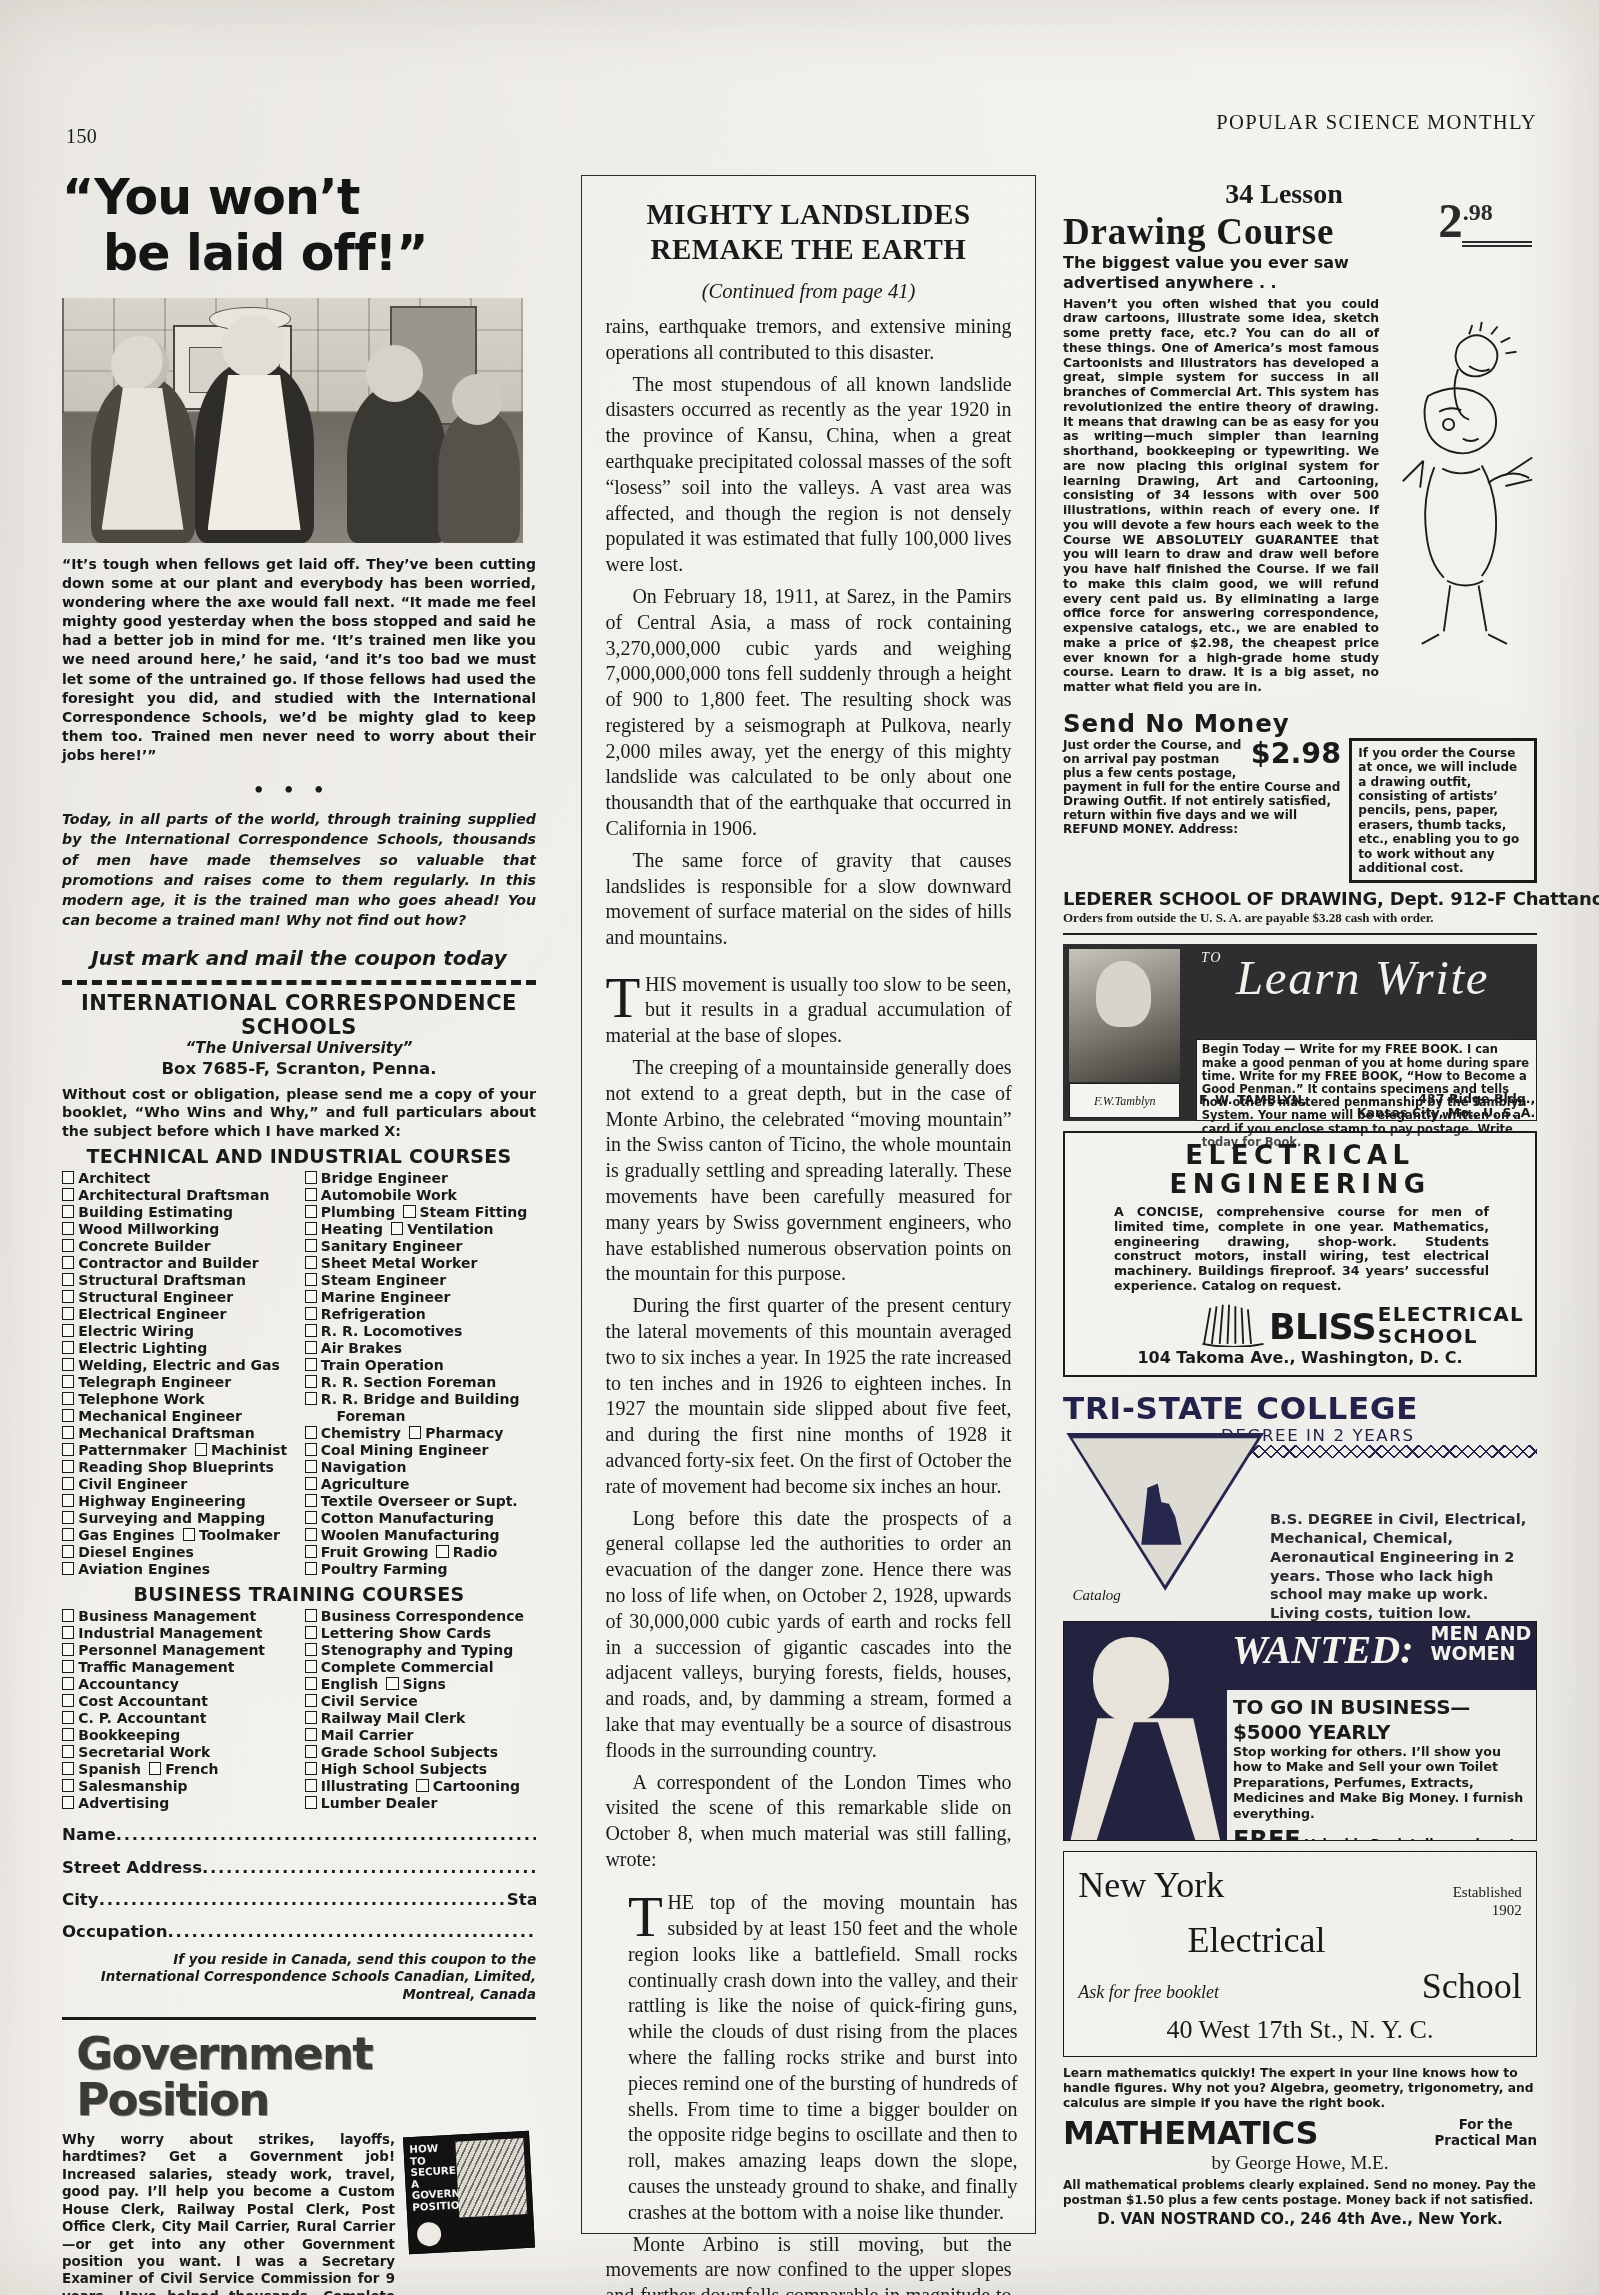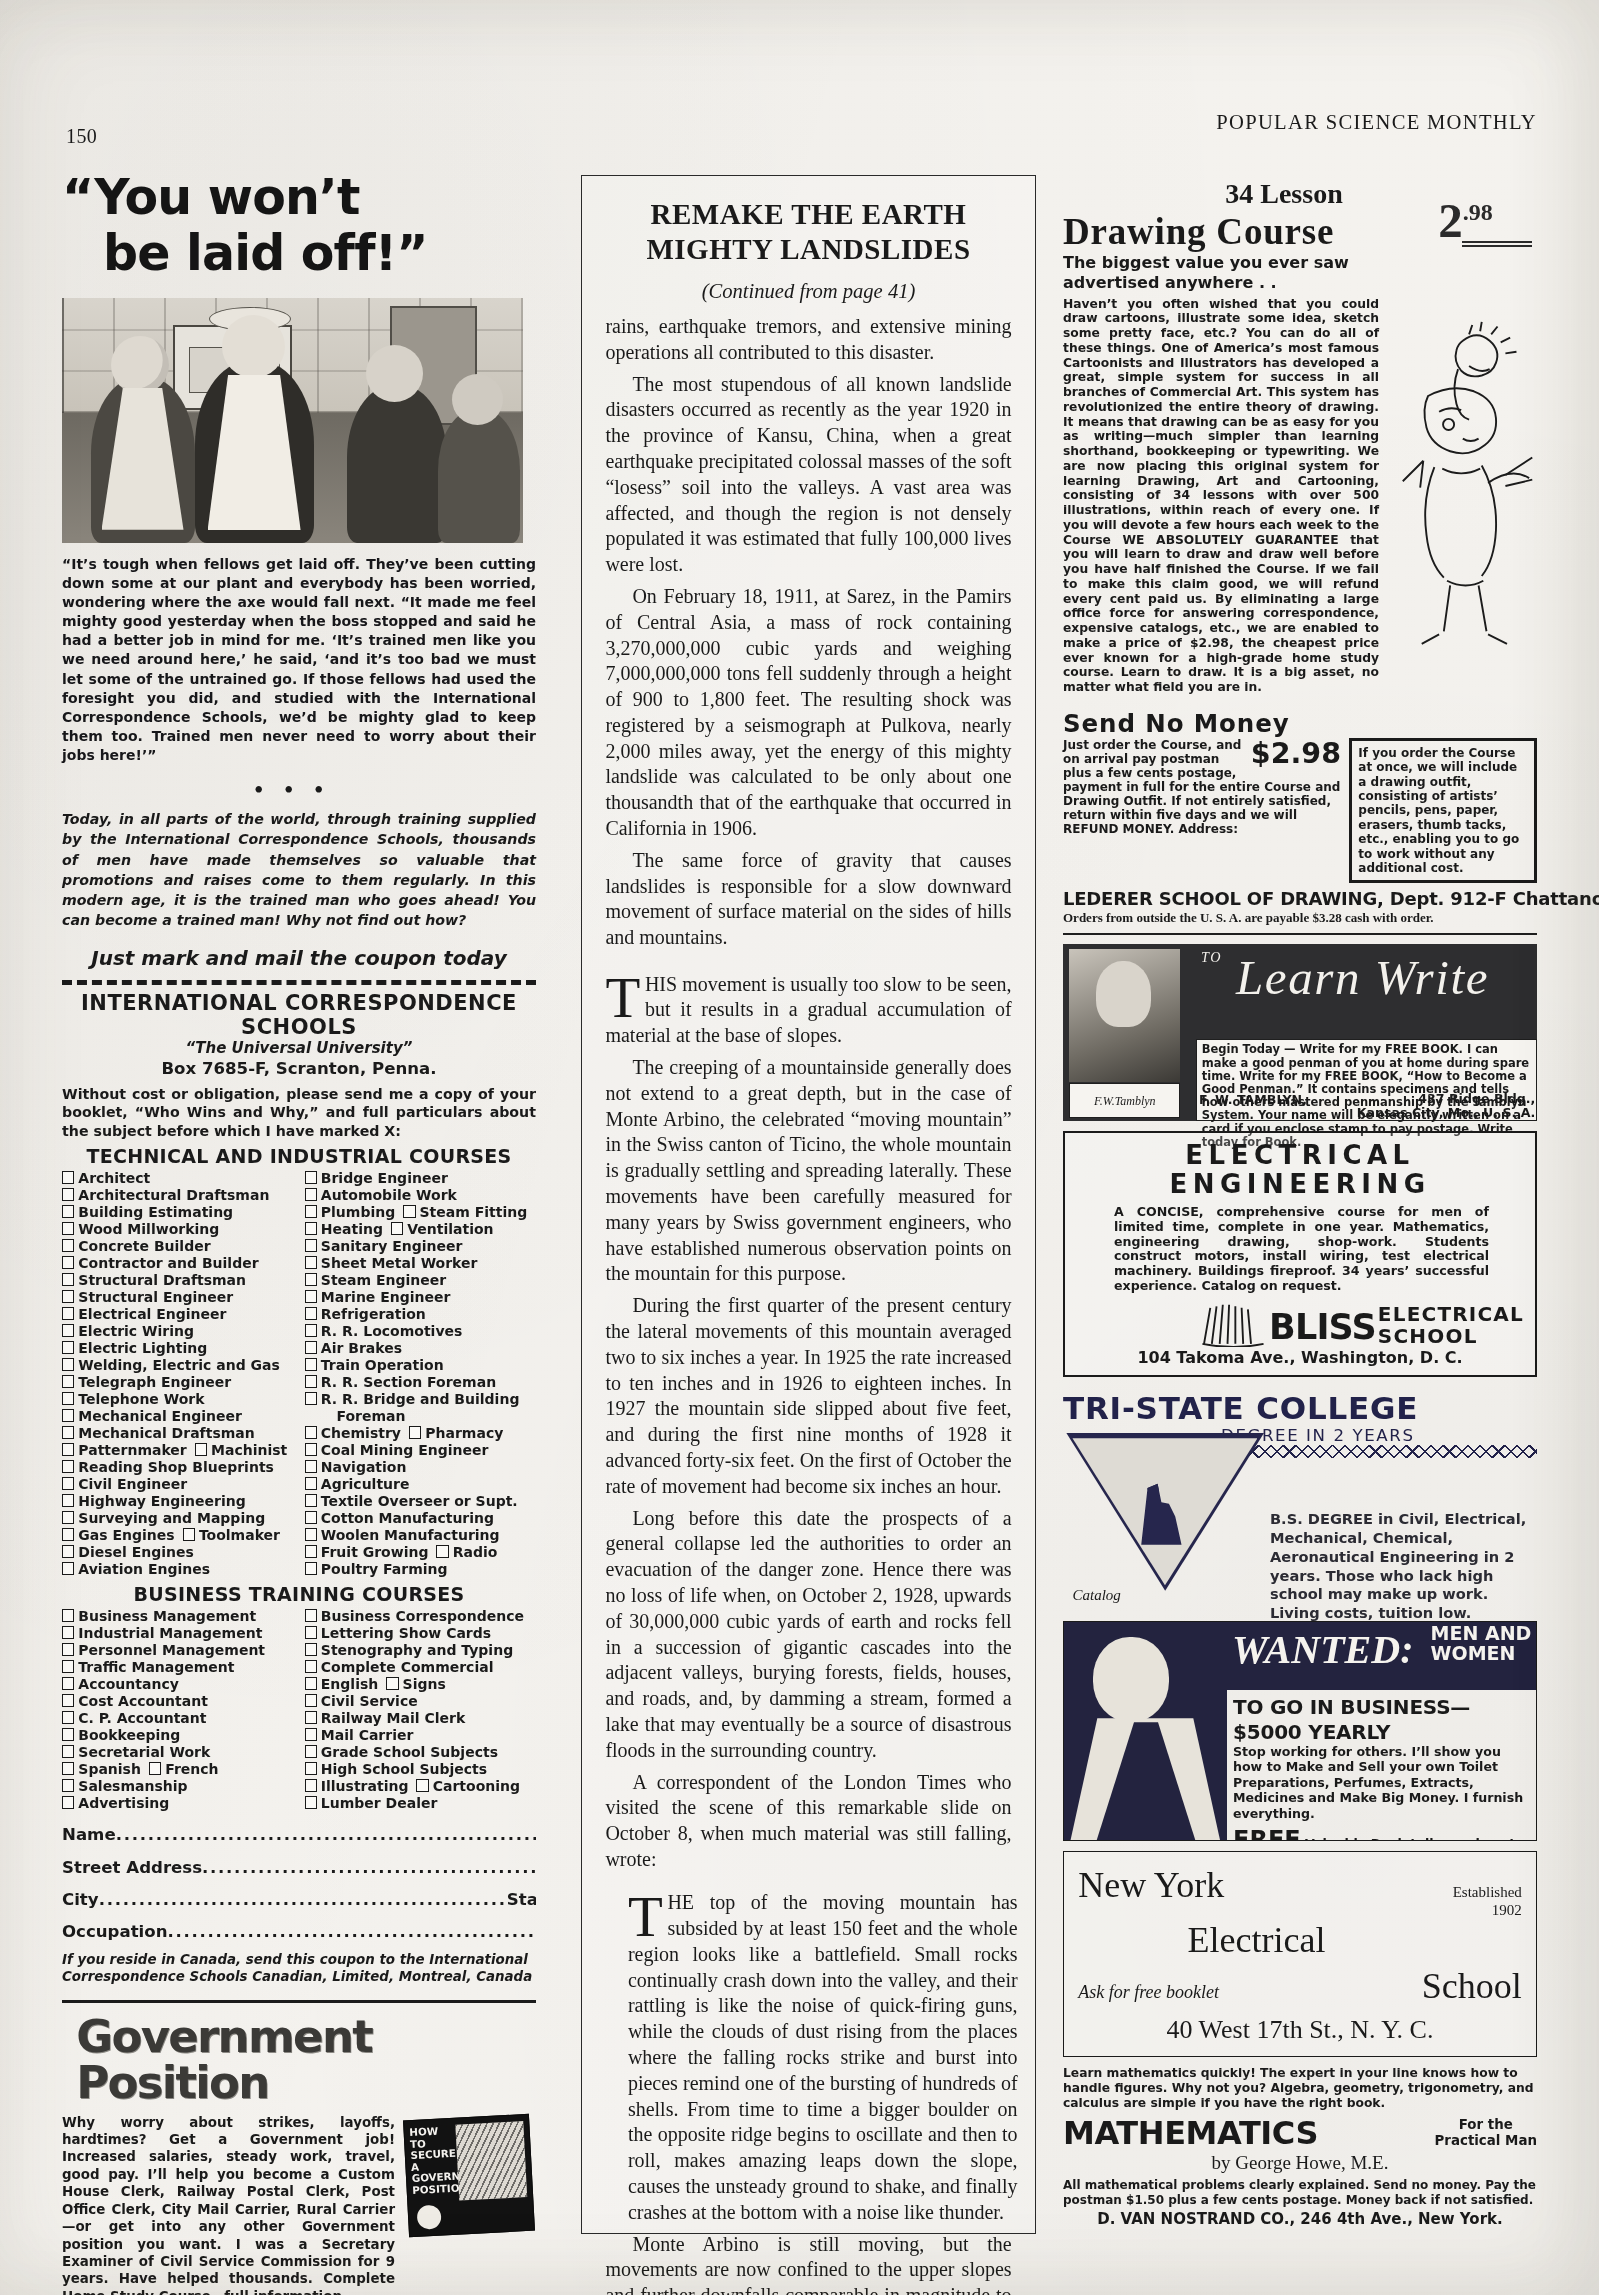--- a/index.html
+++ b/index.html
@@ -101,21 +101,21 @@
         line-height:1.215; white-space:nowrap;}
   .ck:before { content:""; display:inline-block; width:10.3px; height:10.3px; border:1.6px solid #1a1a1a;
         margin-right:4px; vertical-align:-0.8px; background:#fbfaf7;}
   .ck.sub:before{ content:none; }
   .ck .inl:before{ content:""; display:inline-block; width:10.3px; height:10.3px; border:1.6px solid #1a1a1a;
         margin:0 4px 0 8px; vertical-align:-0.8px; background:#fbfaf7;}
   .fline { font-family:"DejaVu Sans",sans-serif; font-weight:bold; font-size:16.6px; margin-top:13.4px;
            white-space:nowrap; overflow:hidden;}
   .fline .dd { letter-spacing:1.7px; font-weight:bold; }
   .ics-foot { font-family:"DejaVu Sans",sans-serif; font-style:italic; font-size:13.4px;
-              text-align:left; line-height:1.3; margin-top:9.5px; font-weight:600;}
+              text-align:right; line-height:1.3; margin-top:9.5px; font-weight:600;margin-left:21px;}
 
   .hr-thick { border-top:3.2px solid #1b1b1b; margin:14.2px 0 11px; }
 
   
   #gov { position:relative; }
   .gov-title { font-family:"DejaVu Sans",sans-serif; font-weight:bold; font-size:45px;
                line-height:1.02; letter-spacing:-1.7px; color:#3b3a37;
                text-shadow: 0.8px 0.8px 0 #8b8984; }
   .gov-title .l2{ display:block; padding-left:14.2px;}
   .gov-wrap { display:flex; gap:11px; margin-top:8px;}
@@ -444,22 +444,22 @@
             <div class="bc"></div>
           </div>
         </div>
       </div>
 
     </div>
   </div>
 
   <div id="centercol">
     <div class="art-title">
+      <div>MIGHTY LANDSLIDES</div>
       <div>REMAKE THE EARTH</div>
-      <div>MIGHTY LANDSLIDES</div>
     </div>
     <div class="art-cont">(Continued from page 41)</div>
 
     <p class="art-p noind">rains, earthquake tremors, and extensive mining operations all contributed to this disaster.</p>
     <p class="art-p">The most stupendous of all known landslide disasters occurred as recently as the year 1920 in the province of Kansu, China, when a great earthquake precipitated colossal masses of the soft “losess” soil into the valleys.  A vast area was affected, and though the region is not densely populated it was estimated that fully 100,000 lives were lost.</p>
     <p class="art-p">On February 18, 1911, at Sarez, in the Pamirs of Central Asia, a mass of rock containing 3,270,000,000 cubic yards and weighing 7,000,000,000 tons fell suddenly through a height of 900 to 1,800 feet.  The resulting shock was registered by a seismograph at Pulkova, nearly 2,000 miles away, yet the energy of this mighty landslide was calculated to be only about one thousandth that of the earthquake that occurred in California in 1906.</p>
     <p class="art-p">The same force of gravity that causes landslides is responsible for a slow downward movement of surface material on the sides of hills and mountains.</p>
 
     <p class="art-p noind dropcap-p">
       <span class="dc">T</span><span>HIS movement is usually too slow to be seen, but it results in a gradual accumulation of material at the base of slopes.</span>

